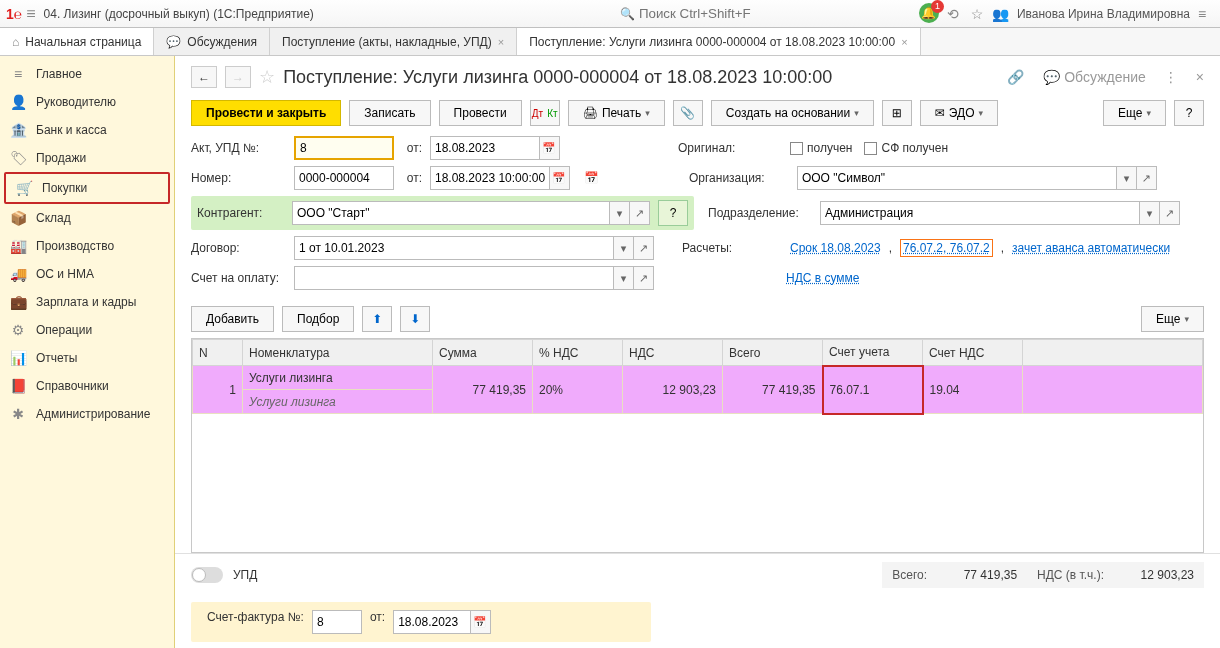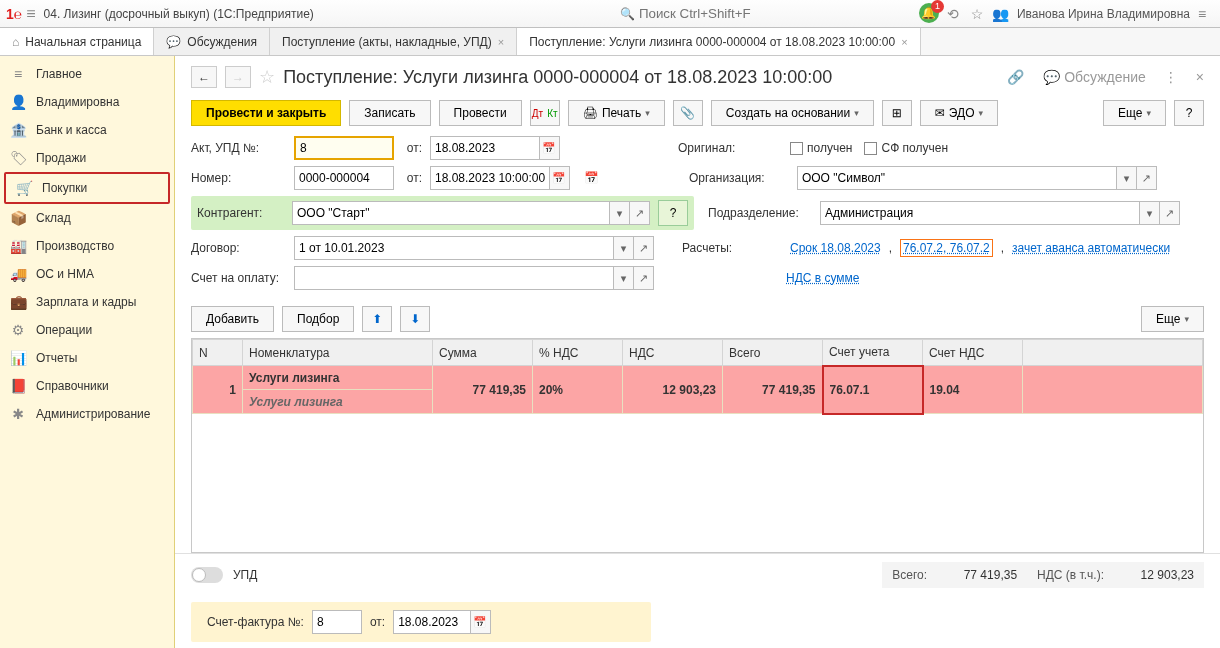--- a/index.html
+++ b/index.html
@@ -68,34 +68,34 @@
 .link { color: #0066cc; text-decoration: underline dotted; cursor: pointer; }
 .link.boxed { border: 1px solid #f97316; padding: 1px 2px; }
 
 
 .toolbar2 { padding: 6px 16px; display: flex; gap: 8px; align-items: center; }
 
 
 .table-wrap { margin: 0 16px; border: 1px solid #c8c8c8; flex: 1; overflow: auto; }
 table { border-collapse: collapse; width: 100%; }
 th { background: #f0f0f0; border: 1px solid #d4d4d4; padding: 4px 6px; text-align: left; font-weight: normal; color: #333; height: 26px; }
-td { border: 1px solid #e8e0c0; padding: 4px 6px; background: #fca5a5; height: 24px; font-weight: bold; }
+td { border: 1px solid #e8e0c0; padding: 4px 6px; background: #f0abfc; height: 24px; }
 td.num { text-align: right; }
 td .sub { font-style: italic; color: #666; }
 td.highlighted { border: 2px solid #c62828 !important; }
 
 
 .footer { padding: 8px 16px; display: flex; align-items: center; gap: 10px; border-top: 1px solid #e0e0e0; }
 .toggle { width: 32px; height: 16px; border-radius: 8px; background: #ddd; position: relative; cursor: pointer; }
 .toggle .knob { width: 14px; height: 14px; border-radius: 50%; background: #fff; position: absolute; top: 1px; left: 1px; border: 1px solid #bbb; }
 .totals { margin-left: auto; background: #f4f4f4; padding: 6px 10px; display: flex; gap: 20px; }
 .totals .lbl { color: #555; }
 .totals .val { font-weight: normal; min-width: 70px; text-align: right; }
 
-.invoice-row { padding: 8px 16px; background: #fff4d0; display: flex; align-items: center; gap: 8px; margin: 6px 16px; border-radius: 2px; width: 460px; }
+.invoice-row { padding: 8px 16px; background: #fff4d0; display: flex; gap: 8px; margin: 6px 16px; border-radius: 2px; width: 460px; }
 </style>
 </head>
 <body>
 
 <div class="titlebar">
   <span class="logo">1℮</span>
   <span class="burger">≡</span>
   <span class="title">04. Лизинг (досрочный выкуп)  (1С:Предприятие)</span>
   <span class="spacer"></span>
   <span class="search-icon">🔍</span>
@@ -132,21 +132,21 @@
 
 <div class="layout">
 
   <div class="sidebar">
     <div class="item">
         <span class="icon">≡</span>
         <span>Главное</span>
       </div>
     <div class="item">
         <span class="icon">👤</span>
-        <span>Владимировна</span>
+        <span>Руководителю</span>
       </div>
     <div class="item">
         <span class="icon">🏦</span>
         <span>Банк и касса</span>
       </div>
     <div class="item">
         <span class="icon">🏷</span>
         <span>Продажи</span>
       </div>
     <div class="item active">

